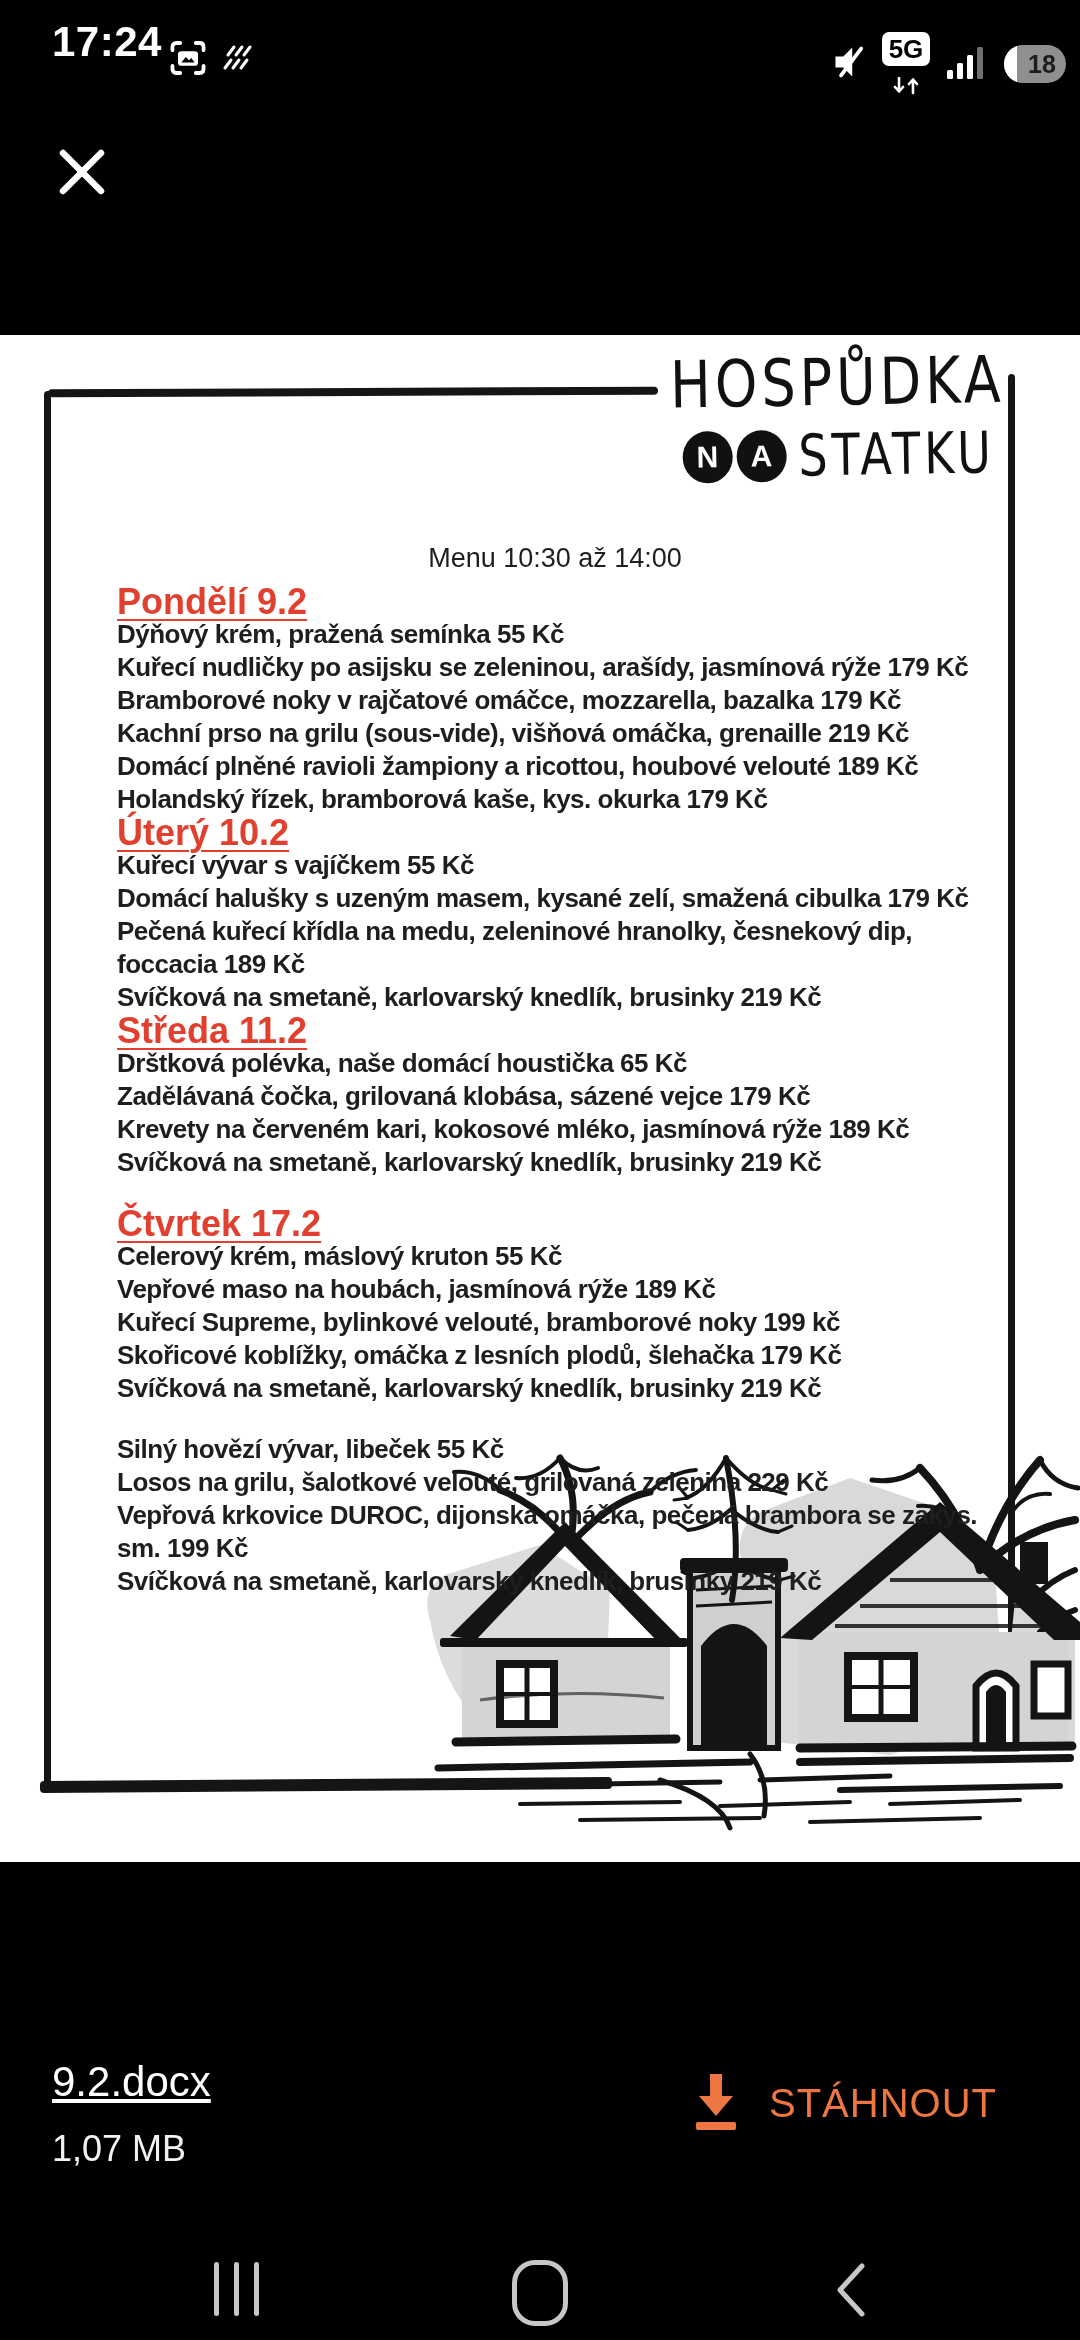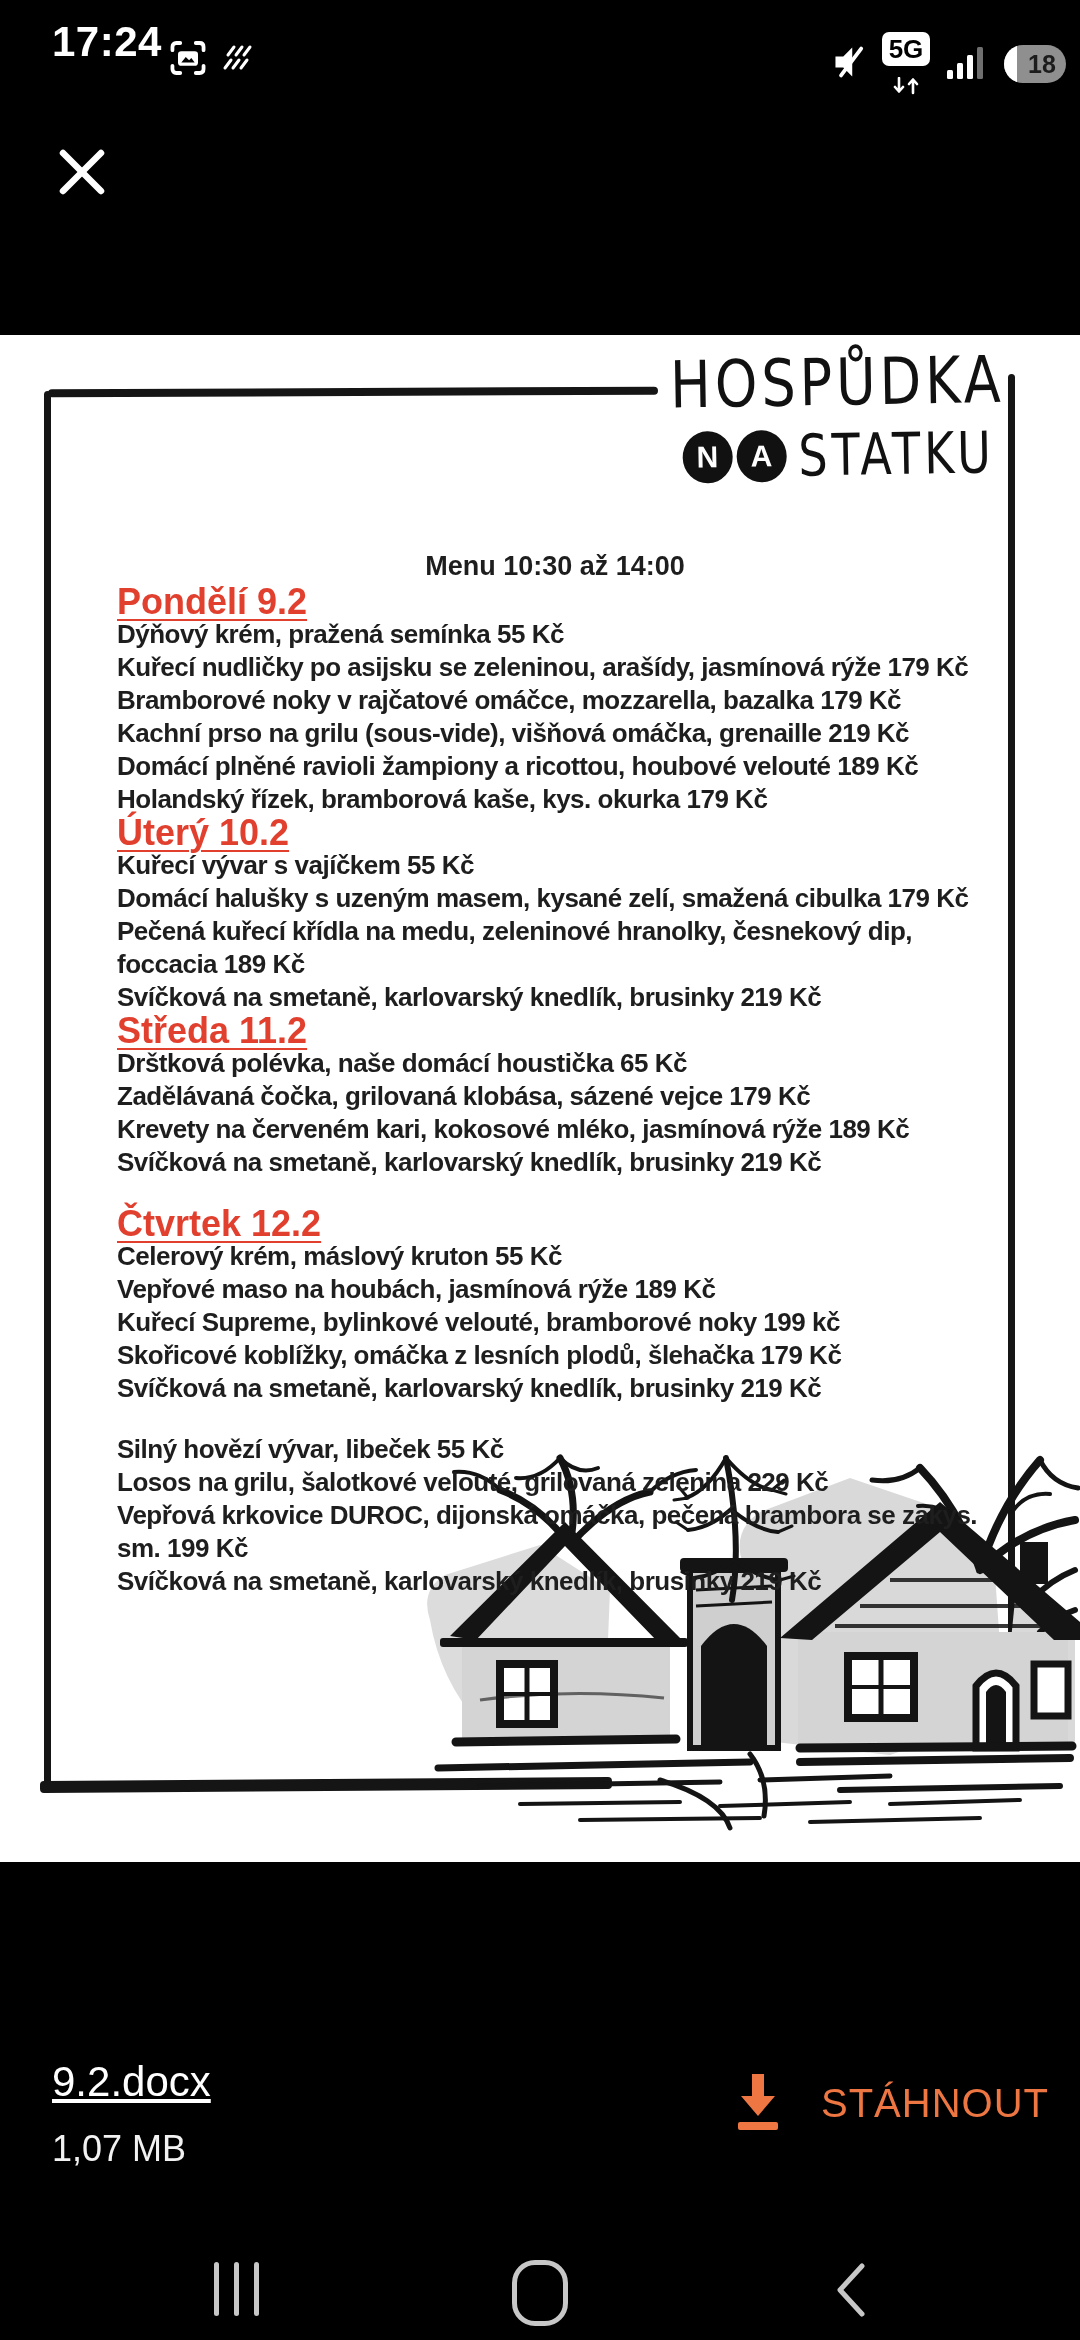--- a/index.html
+++ b/index.html
@@ -33,35 +33,35 @@
   .fl-bottom{left:40px;top:1444px;width:572px;height:12px;transform:rotate(-0.4deg);}
   .fl-right{left:1008px;top:39px;width:7px;height:1370px;}
 
   .logo{left:668px;top:16px;width:340px;color:#111;z-index:2;transform:rotate(-1deg);text-align:center;}
   .logo-line1{font-family:"DejaVu Sans",sans-serif;font-size:54px;letter-spacing:4px;transform:scaleY(1.2);white-space:nowrap;}
   .logo-line2{margin-top:14px;display:flex;align-items:center;justify-content:center;gap:4px;}
   .logo-badge{width:50px;height:52px;border-radius:50%;background:#111;color:#fff;
     font-size:30px;font-weight:bold;display:flex;align-items:center;justify-content:center;}
   .logo-word2{font-family:"DejaVu Sans",sans-serif;font-size:46px;letter-spacing:4px;transform:scaleY(1.25);margin-left:8px;white-space:nowrap;}
 
-  .menu-title{left:80px;top:216px;width:950px;text-align:center;font-size:27px;font-weight:bold;color:#1e1e1e;z-index:2;}
+  .menu-title{left:80px;top:208px;width:950px;text-align:center;font-size:27px;font-weight:normal;color:#1e1e1e;z-index:2;}
 
   .menu-days{left:117px;top:250px;width:890px;z-index:2;color:#1e1e1e;}
   .day{margin:0;}
   .day.gap{margin-top:28px;}
   .day-heading{color:var(--red,#E2402F);font-size:36px;font-weight:bold;line-height:33px;
     text-decoration:underline;text-decoration-thickness:2px;text-underline-offset:5px;}
   .menu-item{font-size:26px;font-weight:bold;line-height:33px;letter-spacing:-0.5px;}
 
   .illustration{left:420px;top:1115px;width:660px;height:390px;z-index:1;}
 
   
   .filename{left:52px;top:2058px;font-size:42px;color:#fff;text-decoration:underline;}
   .filesize{left:52px;top:2128px;font-size:36px;color:#f2f2f2;}
-  .download-btn{left:730px;top:2058px;width:330px;height:90px;display:flex;align-items:center;gap:35px;cursor:pointer;}
+  .download-btn{left:688px;top:2058px;width:330px;height:90px;display:flex;align-items:center;gap:25px;cursor:pointer;}
   .download-label{color:var(--accent,#ED7642);font-size:40px;letter-spacing:1px;white-space:nowrap;}
 
   
   .navbar{left:0;top:2240px;width:1080px;height:100px;}
   .nav-recents{position:absolute;left:214px;top:22px;display:flex;gap:15px;}
   .nav-recents span{width:5px;height:54px;background:#c7c7c7;border-radius:3px;}
   .nav-home{position:absolute;left:512px;top:20px;width:46px;height:56px;border:5px solid #c7c7c7;border-radius:23px;}
   .nav-back{position:absolute;left:828px;top:20px;}
 </style>
 </head>
@@ -173,21 +173,21 @@
         <div class="menu-item">Svíčková na smetaně, karlovarský knedlík, brusinky 219 Kč</div>
       </div>
       <div class="day">
         <div class="day-heading">Středa 11.2</div>
         <div class="menu-item">Drštková polévka, naše domácí houstička 65 Kč</div>
         <div class="menu-item">Zadělávaná čočka, grilovaná klobása, sázené vejce 179 Kč</div>
         <div class="menu-item">Krevety na červeném kari, kokosové mléko, jasmínová rýže 189 Kč</div>
         <div class="menu-item">Svíčková na smetaně, karlovarský knedlík, brusinky 219 Kč</div>
       </div>
       <div class="day gap">
-        <div class="day-heading">Čtvrtek 12.2</div>
+        <div class="day-heading">Čtvrtek 17.2</div>
         <div class="menu-item">Celerový krém, máslový kruton 55 Kč</div>
         <div class="menu-item">Vepřové maso na houbách, jasmínová rýže 189 Kč</div>
         <div class="menu-item">Kuřecí Supreme, bylinkové velouté, bramborové noky 199 kč</div>
         <div class="menu-item">Skořicové koblížky, omáčka z lesních plodů, šlehačka 179 Kč</div>
         <div class="menu-item">Svíčková na smetaně, karlovarský knedlík, brusinky 219 Kč</div>
       </div>
       <div class="day gap">
         <div class="menu-item">Silný hovězí vývar, libeček 55 Kč</div>
         <div class="menu-item">Losos na grilu, šalotkové velouté, grilovaná zelenina 229 Kč</div>
         <div class="menu-item">Vepřová krkovice DUROC, dijonská omáčka, pečená brambora se zakys. sm. 199 Kč</div>

